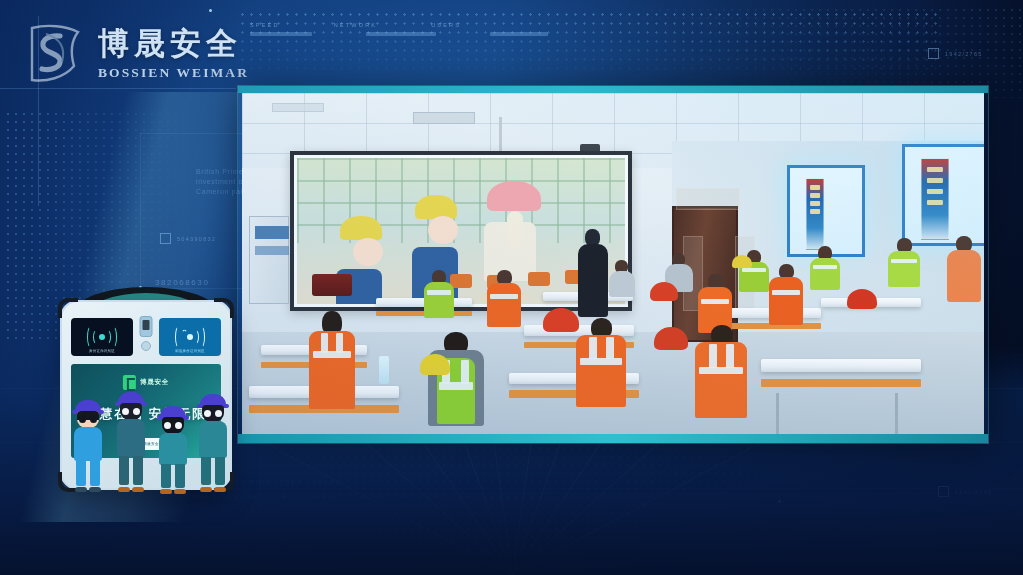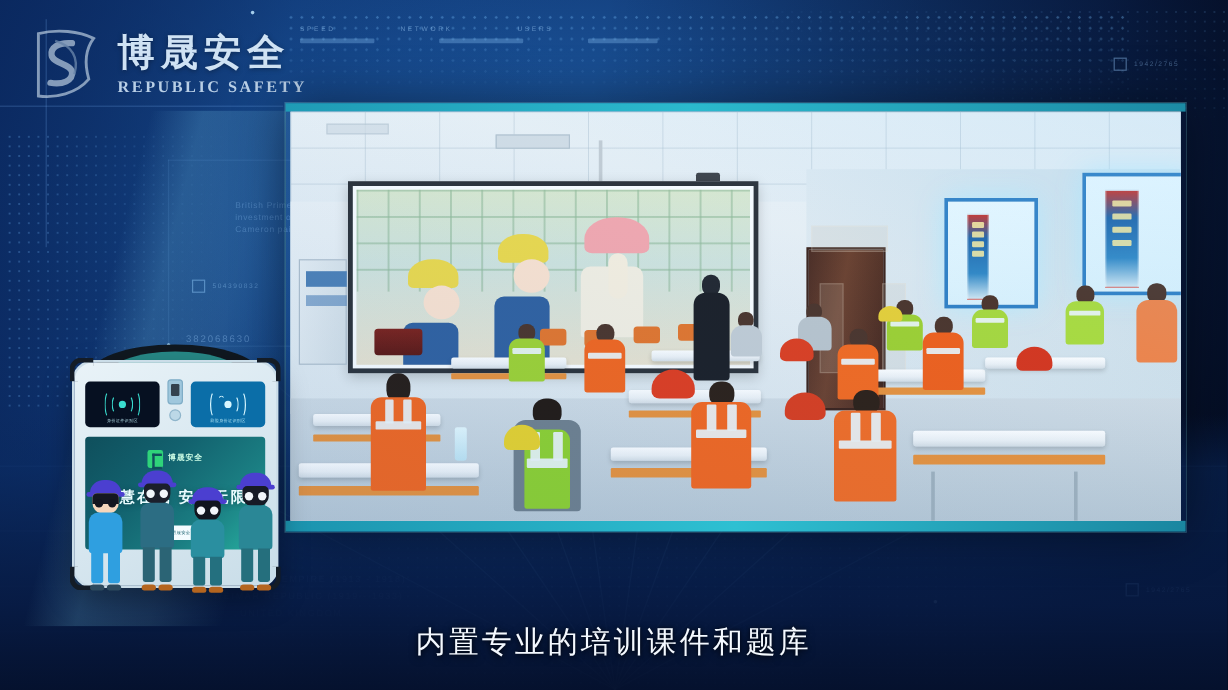--- a/index.html
+++ b/index.html
@@ -279,21 +279,21 @@
   <div class="logo">
     <div class="logo-mark">
       <svg viewBox="0 0 58 64">
         <path d="M6 6 C22 2, 40 4, 52 10 C46 18, 44 30, 48 44 C38 56, 20 60, 6 58 Z" fill="none" stroke="#cfe0ee" stroke-width="2.4"></path>
         <path d="M34 14 C22 13, 16 18, 17 24 C18 31, 33 31, 34 38 C35 45, 26 49, 16 47" fill="none" stroke="#cfe0ee" stroke-width="5.2" stroke-linecap="round"></path>
         <path d="M20 12 C34 16, 40 26, 36 40" fill="none" stroke="#9db8cf" stroke-width="2" opacity=".8"></path>
       </svg>
     </div>
     <div class="logo-txt">
       <div class="logo-cn">博晟安全</div>
-      <div class="logo-en">REPUBLIC SAFETY</div>
+      <div class="logo-en">BOSSIEN WEIMAR</div>
     </div>
   </div>
 
   <div class="photo-wrap">
     <div class="photo-bar-top"></div>
     <div class="photo-bar-bot"></div>
     <div class="photo">
       <div class="room">
 
         <div class="ceiling"></div>
@@ -572,15 +572,14 @@
       <span class="w-body" style="height:37px; background:#2a8796;"></span>
       <span class="w-legs" style="top:63px; height:35px;">
         <span class="w-leg" style="left:0; top:0; height:28px; background:#256f7d;"></span>
         <span class="w-leg" style="right:0; top:0; height:28px; background:#256f7d;"></span>
         <span class="w-shoe" style="left:-1px; bottom:0; background:#b4651f;"></span>
         <span class="w-shoe" style="right:-1px; bottom:0; background:#b4651f;"></span>
       </span>
     </div>
   </div>
 
-  <div class="subtitle">内置专业的培训课件和题库</div>
 
 </div>
 
 </body></html>

